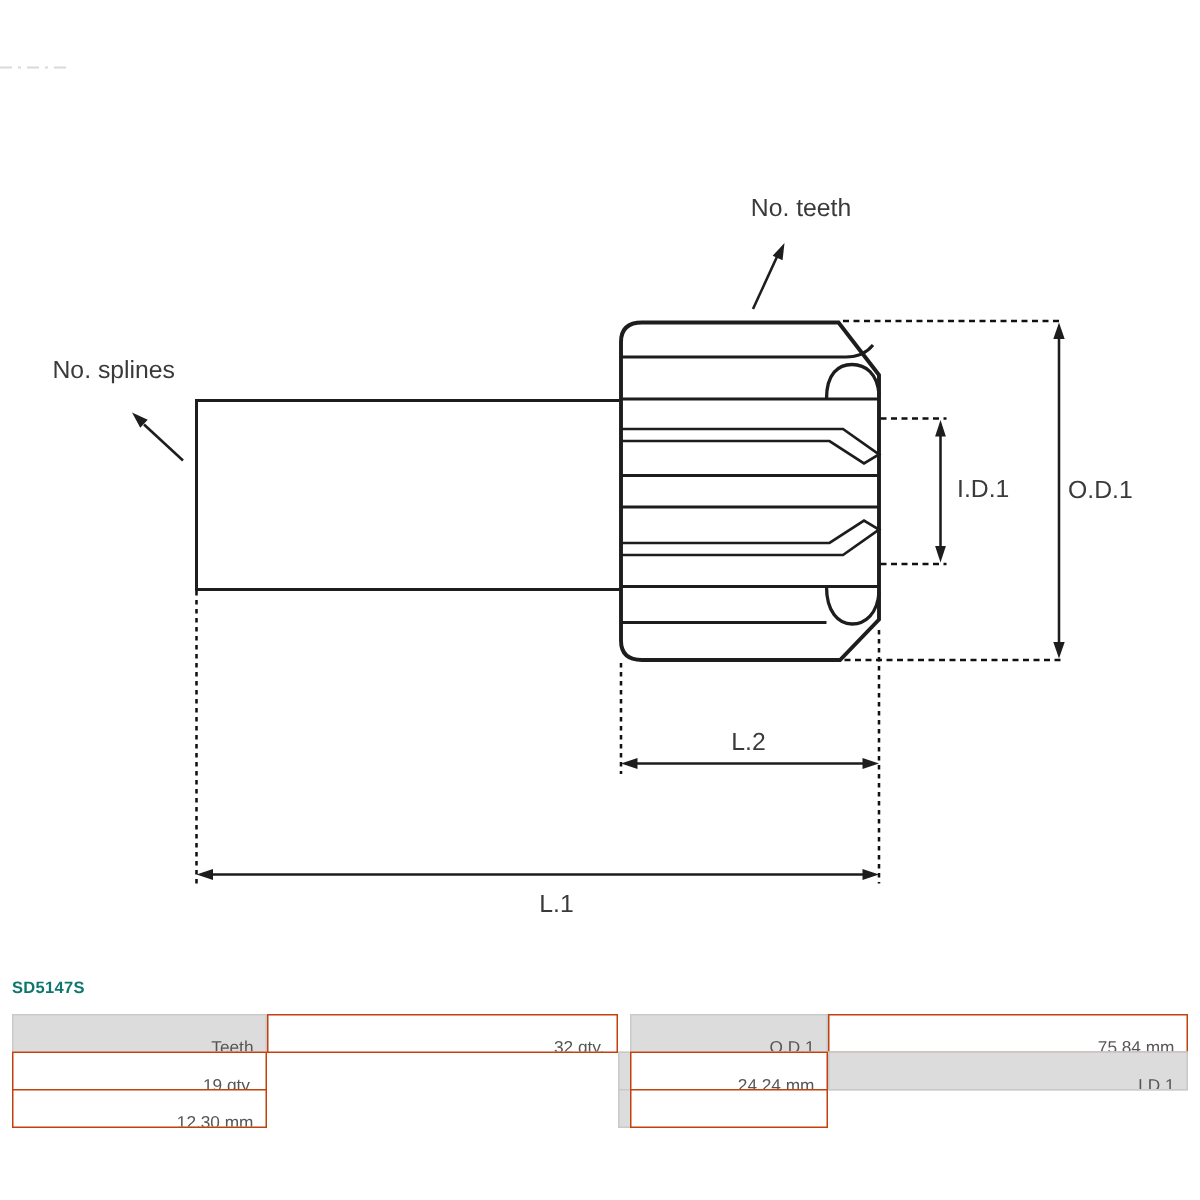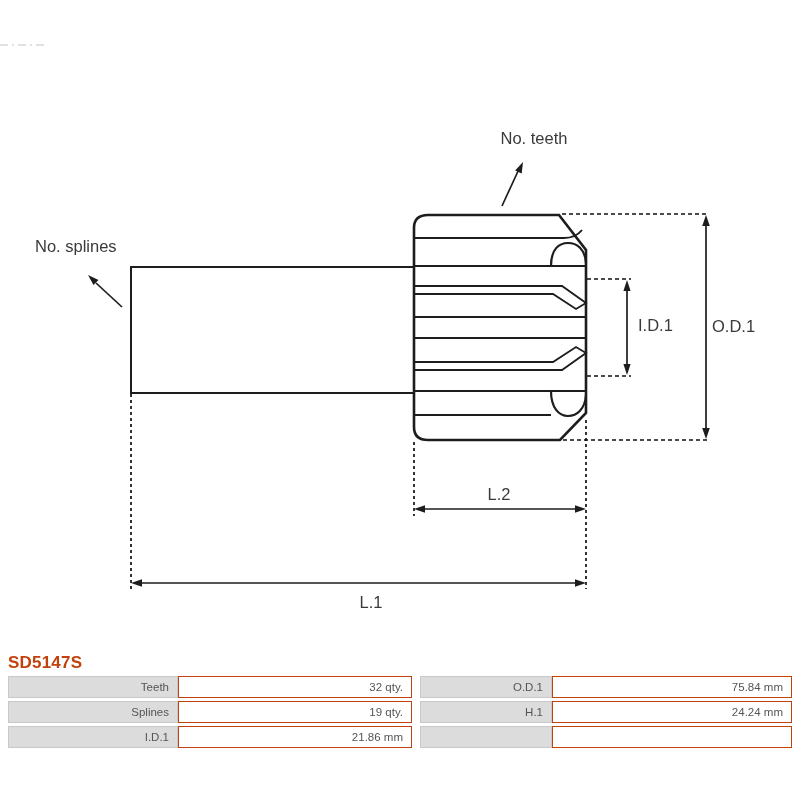--- a/index.html
+++ b/index.html
@@ -1,26 +1,26 @@
 <!DOCTYPE html>
 <html><head>
 <meta charset="utf-8">
 <style>
   html,body{margin:0;padding:0;}
   body{width:800px;height:800px;background:#fff;overflow:hidden;
        font-family:"Liberation Sans", sans-serif;}
   .screen{position:relative;width:800px;height:800px;background:#fff;}
   .diagram-svg{position:absolute;left:0;top:0;}
-  .part-code{position:absolute;left:8px;top:653px;font-size:17px;font-weight:600;
-             color:#c2410c;letter-spacing:.2px;text-decoration:none;cursor:pointer;}
+  .part-code{position:absolute;left:8px;top:653px;font-size:11px;font-weight:600;
+             color:#0f766e;letter-spacing:.2px;text-decoration:none;cursor:pointer;}
   .spec-table{position:absolute;left:8px;top:676px;width:784px;
               display:grid;grid-template-columns:170px 234px 8px 132px 240px;
               grid-auto-rows:22px;row-gap:3px;}
   .cell{box-sizing:border-box;font-size:11.5px;color:#555;line-height:20px;
-        text-align:right;padding:0 8px;white-space:nowrap;overflow:hidden;}
+        text-align:right;padding:12px 8px;white-space:nowrap;overflow:hidden;}
   .cell.lbl{background:#dcdcdc;border:1px solid #c9c9c9;}
   .cell.val{background:#ffffff;border:1px solid #c2410c;}
   .gutter{background:transparent;}
   svg text{fill:#3a3a3a;font-family:"Liberation Sans", sans-serif;font-size:16.5px;}
 </style>
 </head>
 <body>
 
 <div class="screen">
 
@@ -106,26 +106,25 @@
   <a class="part-code">SD5147S</a>
 
   <div class="spec-table">
 
     <div class="cell lbl">Teeth</div>
     <div class="cell val">32 qty.</div>
     <div class="gutter"></div>
     <div class="cell lbl">O.D.1</div>
     <div class="cell val">75.84 mm</div>
 
-    <div class="cell lbl">Splines</div>
     <div class="cell val">19 qty.</div>
     <div class="gutter"></div>
     <div class="cell lbl">H.1</div>
     <div class="cell val">24.24 mm</div>
 
     <div class="cell lbl">I.D.1</div>
-    <div class="cell val">21.86 mm</div>
+    <div class="cell val">12.30 mm</div>
     <div class="gutter"></div>
     <div class="cell lbl"></div>
     <div class="cell val"></div>
   </div>
 
 </div>
 
 </body></html>

